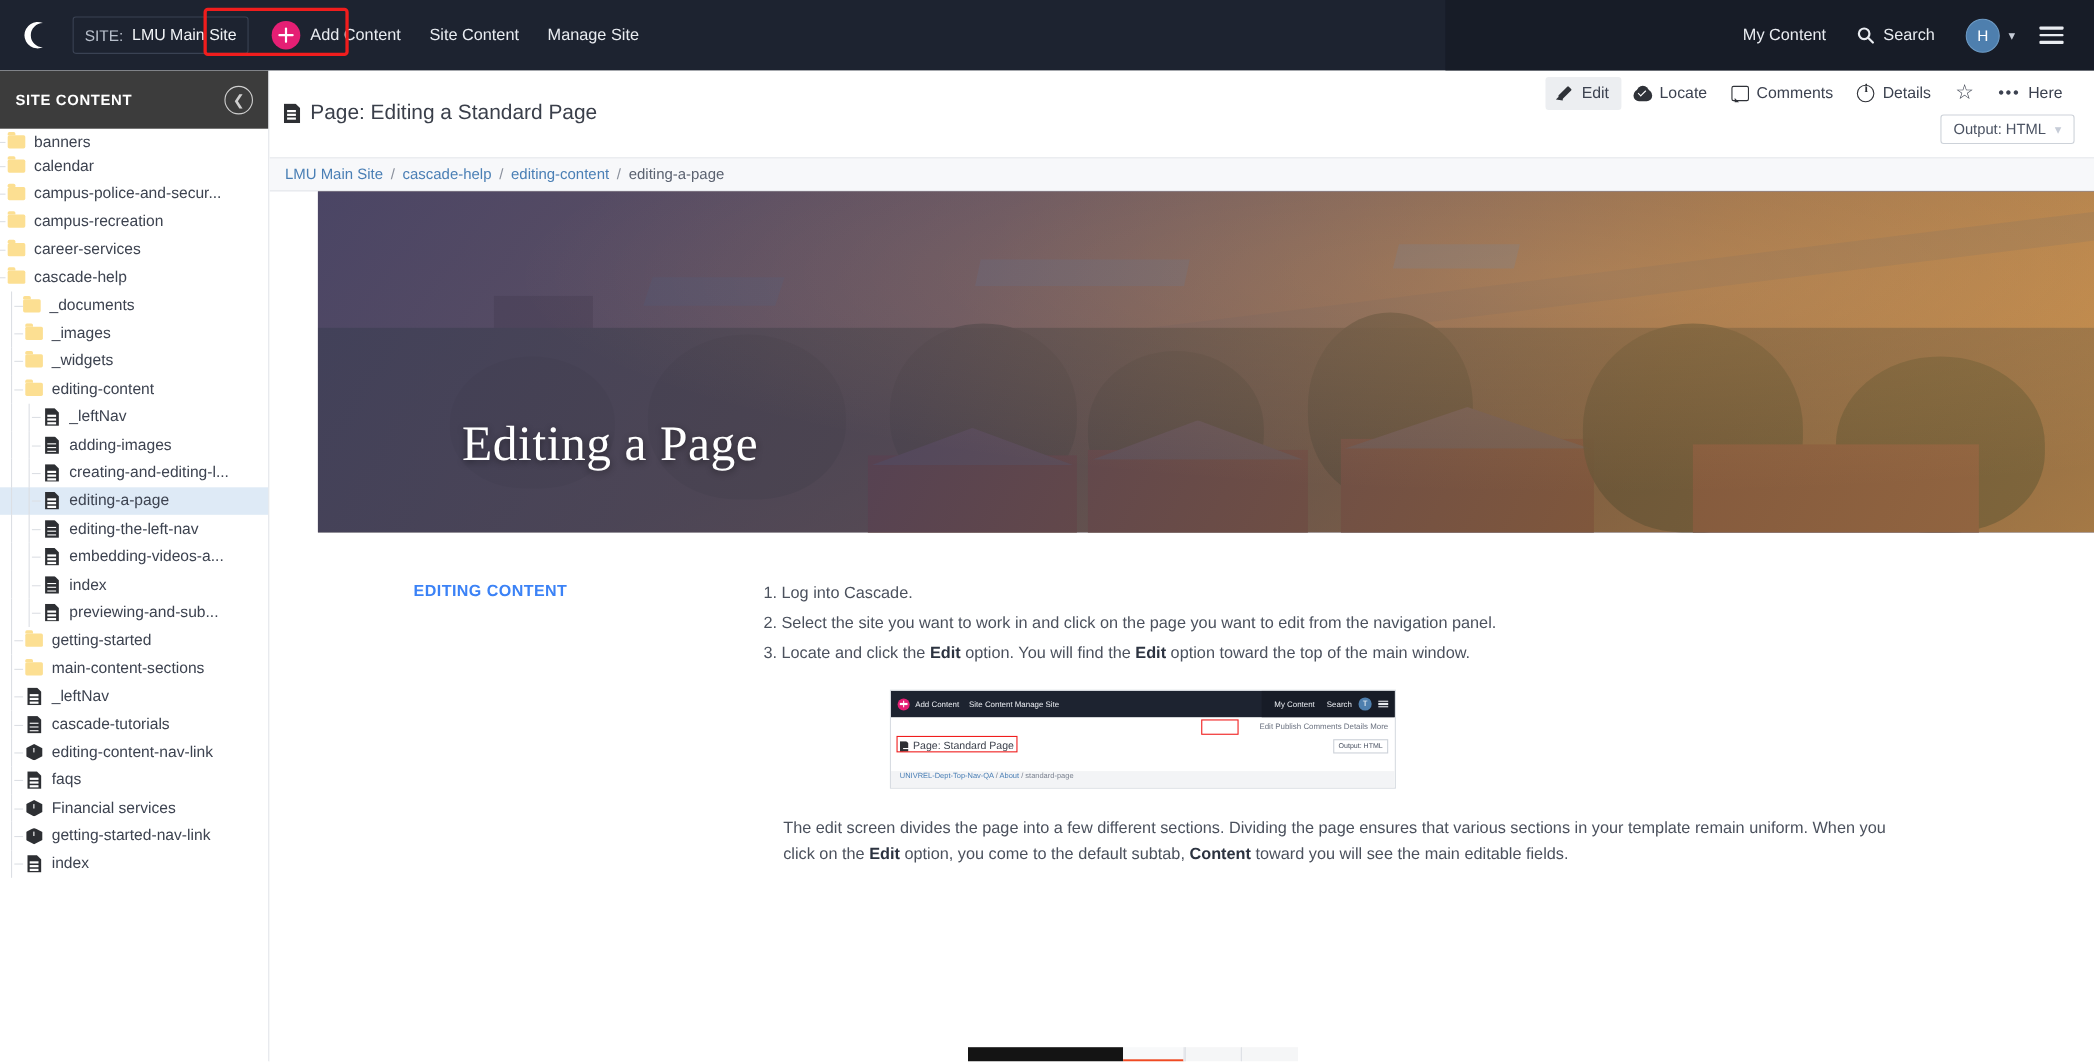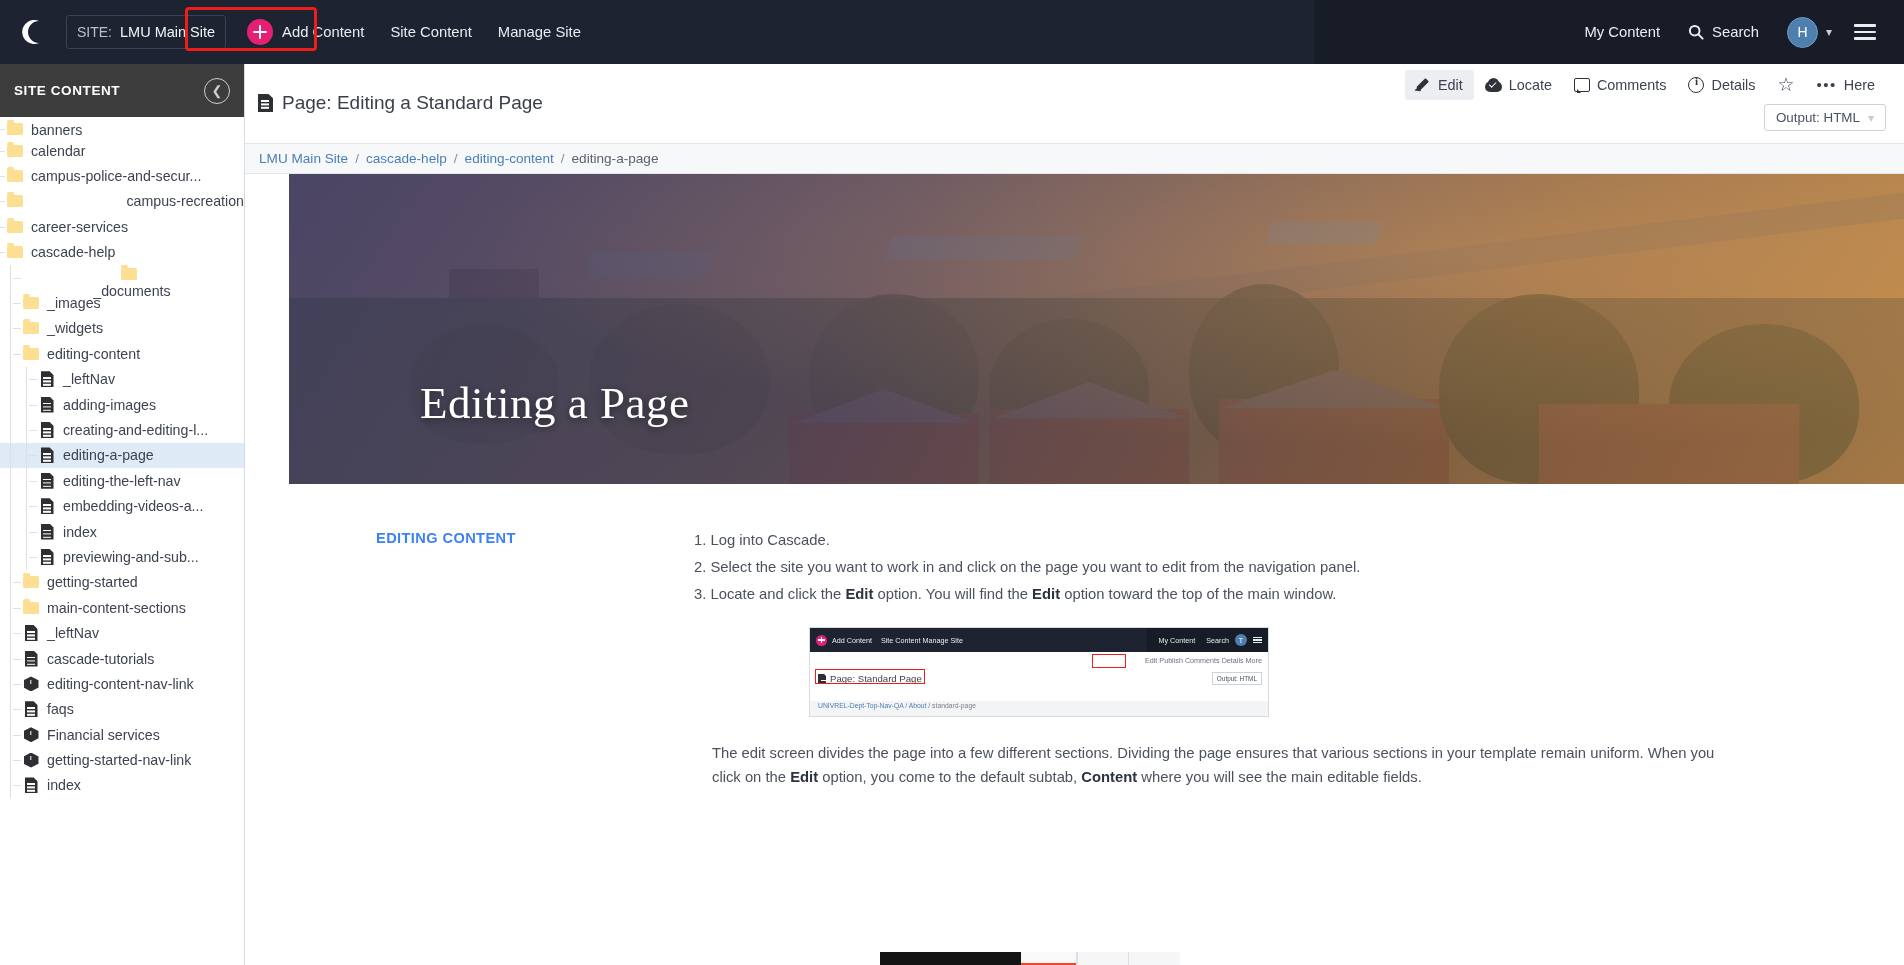--- a/index.html
+++ b/index.html
@@ -330,42 +330,42 @@
           </span>
           <span>calendar</span>
         </div>
         <div class="tree-row" style="padding-left: 6px;">
           <span class="hconn" style="left: -3px;"></span>
           <span class="ic">
             <span class="folder"></span>
           </span>
           <span>campus-police-and-secur...</span>
         </div>
-        <div class="tree-row" style="padding-left: 6px; justify-content: space-between;">
-          <span class="hconn" style="left: -3px;"></span>
-          <span class="ic">
-            <span class="folder"></span>
-          </span>
-          <span>campus-recreation</span>
-        </div>
         <div class="tree-row" style="padding-left: 6px;">
           <span class="hconn" style="left: -3px;"></span>
           <span class="ic">
             <span class="folder"></span>
           </span>
-          <span>career-services</span>
+          <span>campus-recreation</span>
         </div>
         <div class="tree-row" style="padding-left: 6px;">
           <span class="hconn" style="left: -3px;"></span>
           <span class="ic">
             <span class="folder"></span>
           </span>
+          <span>career-services</span>
+        </div>
+        <div class="tree-row" style="padding-left: 6px;">
+          <span class="hconn" style="left: -3px;"></span>
+          <span class="ic">
+            <span class="folder"></span>
+          </span>
           <span>cascade-help</span>
         </div>
-        <div class="tree-row" style="padding-left: 20px; flex-direction: column;">
+        <div class="tree-row" style="padding-left: 20px;">
           <span class="tline" style="left: 10px;"></span>
           <span class="hconn" style="left: 13px;"></span>
           <span class="ic">
             <span class="folder"></span>
           </span>
           <span>_documents</span>
         </div>
         <div class="tree-row" style="padding-left: 22px;">
           <span class="tline" style="left: 10px;"></span>
           <span class="hconn" style="left: 13px;"></span>
@@ -655,21 +655,21 @@
             <div class="es-crumbbar"></div>
             <div class="es-crumb">
               <b>UNIVREL-Dept-Top-Nav-QA</b> /
               <b>About</b> /
               <span>standard-page</span>
             </div>
             <div class="es-redbox1"></div>
             <div class="es-redbox2"></div>
           </div>
 
-          <div class="para"><span>The edit screen divides the page into a few different sections. Dividing the page ensures that various sections in your template remain uniform. When you click on the </span><b>Edit</b><span> option, you come to the default subtab, </span><b>Content</b><span> where you will see the main editable fields.</span></div>
+          <div class="para"><span>The edit screen divides the page into a few different sections. Dividing the page ensures that various sections in your template remain uniform. When you click on the </span><b>Edit</b><span> option, you come to the default subtab, </span><b>Content</b><span> toward you will see the main editable fields.</span></div>
         </div>
       </div>
     </div>
   </div>
 
   <div class="bottom-shot">
     <div class="bs-black"></div>
     <div class="bs-orange"></div>
     <div class="bs-rest"></div>
     <div class="bs-rest2"></div>

